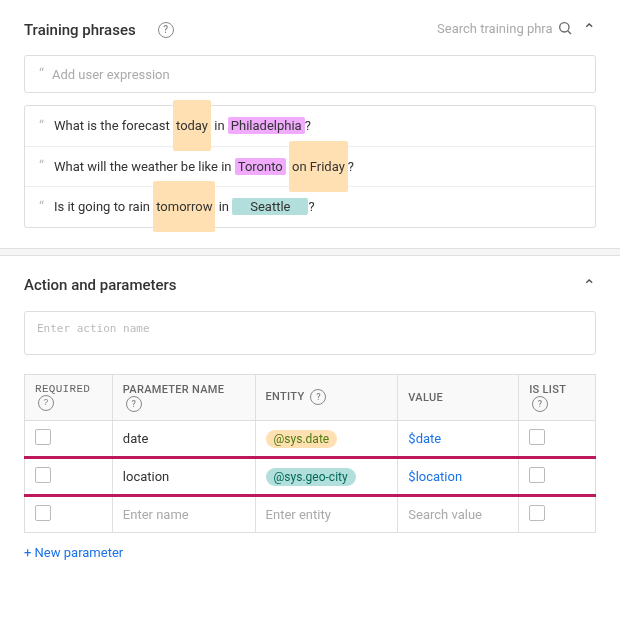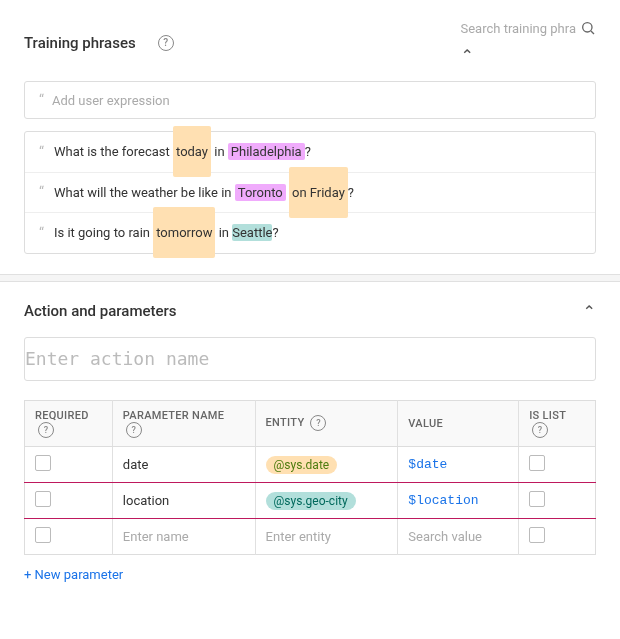--- a/index.html
+++ b/index.html
@@ -42,21 +42,20 @@
       border: 1px solid #888;
       color: #888;
       font-size: 10px;
       cursor: pointer;
     }
 
     .header-actions {
       display: flex;
       align-items: flex-start;
       gap: 10px;
-      flex-direction: column;
     }
 
     .search-box {
       display: flex;
       align-items: center;
       border: none;
       background: transparent;
       color: #999;
       font-size: 13px;
       gap: 4px;
@@ -120,36 +119,36 @@
 
     .highlight-blue {
       background-color: #f0abfc;
       border-radius: 2px;
       padding: 1px 3px;
     }
 
     .highlight-teal {
       background-color: #b2dfdb;
       border-radius: 2px;
-      padding: 1px 0;
+      padding: 1px 18px;
     }
 
     .divider {
       height: 8px;
       background: #f5f5f5;
       border-top: 1px solid #e0e0e0;
       border-bottom: 1px solid #e0e0e0;
     }
 
     .action-name-input {
       width: 100%;
       border: 1px solid #ddd;
       border-radius: 3px;
-      padding: 10px 0;
-      font-size: 18px;
+      padding: 10px 12px;
+      font-size: 11px;
       color: #333;
       outline: none;
       resize: none;
       height: 44px;
       margin-bottom: 16px;
     }
 
     .action-name-input::placeholder {
       color: #bbb;
     }
@@ -173,21 +172,21 @@
       text-transform: uppercase;
       letter-spacing: 0.3px;
     }
 
     .params-table th:last-child {
       border-right: none;
     }
 
     .params-table td {
       padding: 8px 10px;
-      border-bottom: 1px solid #be185d;
+      border-bottom: 3px solid #be185d;
       border-right: 1px solid #e0e0e0;
       vertical-align: middle;
     }
 
     .params-table td:last-child {
       border-right: none;
     }
 
     .params-table tr:last-child td {
       border-bottom: none;
@@ -215,39 +214,38 @@
       color: #00695c;
       padding: 2px 8px;
       border-radius: 12px;
       font-size: 12px;
       margin-top: 24px;
     }
 
     .value-text {
       color: #1a73e8;
       font-size: 13px;
-      font-family: Liberation Mono, monospace;
     }
 
     .enter-placeholder {
       color: #aaa;
       font-size: 13px;
     }
 
     .new-parameter-link {
       color: #1a73e8;
       font-size: 13px;
       cursor: pointer;
       margin-top: 12px;
       display: inline-flex;
       align-items: center;
       gap: 4px;
     }
 
-    .col-required { width: 80px; }
+    .col-required { width: 80px; font-family: Liberation Mono, monospace; }
     .col-param-name { width: 130px; }
     .col-entity { width: 130px; }
     .col-value { width: 110px; }
     .col-islist { width: 70px; }
   </style>
 </head>
 <body>
 
 <div class="section">
   <div class="section-header">

